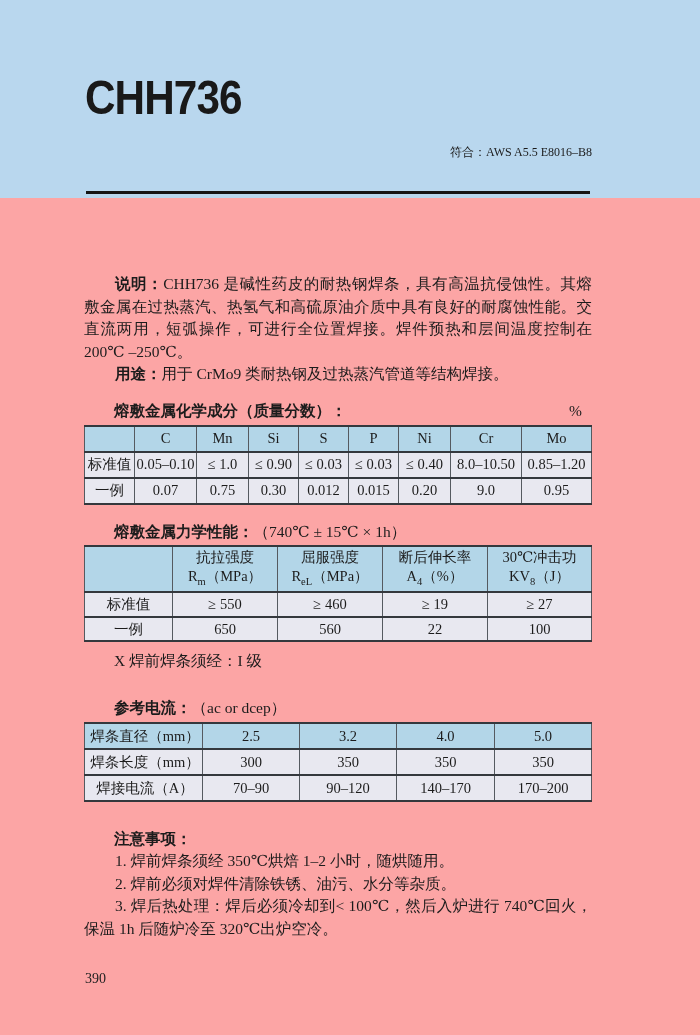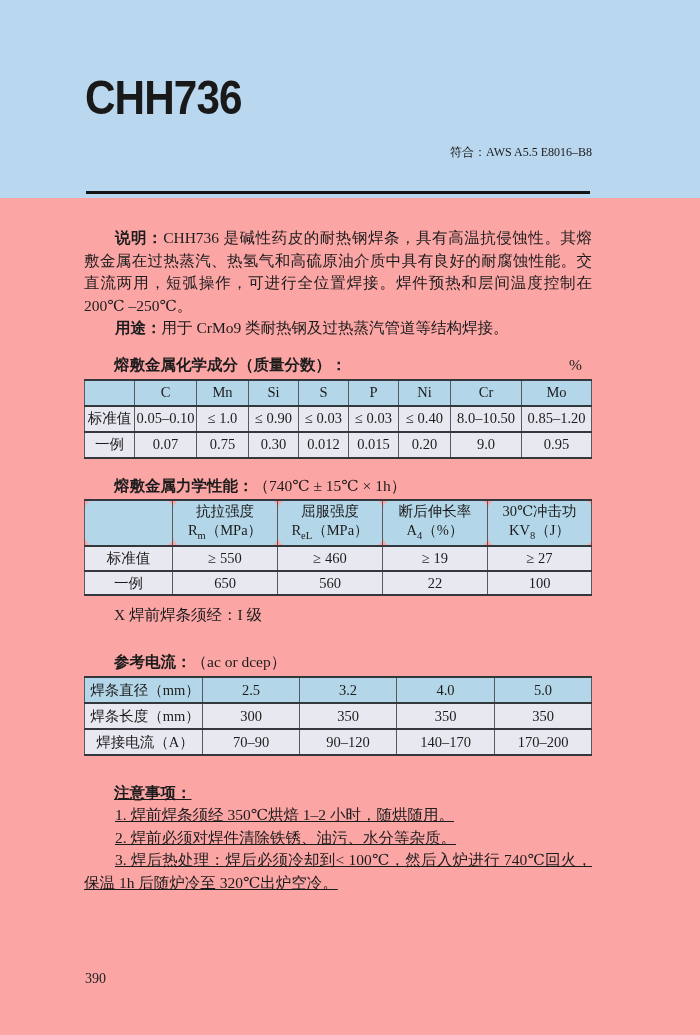--- a/index.html
+++ b/index.html
@@ -32,21 +32,21 @@
     background:#151515;
   }
   
   .content{
     position:absolute;left:84px;top:198px;width:508px;
     font-size:15.5px;line-height:22.5px;
   }
   .para{
     margin:0;text-align:justify;text-indent:2em;
   }
-  .p1{margin-top:29px;}
+  .p1{margin-top:75px;}
   .sec-head{
     position:relative;margin:0;padding-left:30px;
     font-size:15.5px;line-height:21px;white-space:nowrap;
   }
   .sec-head b{font-weight:700;}
   .sec-head .note{font-weight:400;}
   .sec1{margin-top:14px;}
   .unit{position:absolute;right:10px;top:0;font-weight:400;}
   
   table{
@@ -57,31 +57,31 @@
   th,td{
     border-left:1px solid #555a60;border-right:1px solid #555a60;
     border-top:2px solid #34383d;border-bottom:2px solid #34383d;
     padding:0 1px;font-weight:400;overflow:hidden;white-space:nowrap;
   }
   .hdr{background:#b3d6e8;}
   .cell{background:#e8e8f0;}
   .chem{margin-top:4px;}
   .chem th,.chem td{height:24px;}
   .mech{margin-top:3px;}
-  .mech .hrow th{height:38px;line-height:19px;padding:1px 2px;border-radius:9px;}
+  .mech .hrow th{height:38px;line-height:19px;padding:1px 2px;}
   .mech td{height:21px;}
   .mech sub{font-size:10.5px;}
   .curr{margin-top:4px;}
   .curr td,.curr th{height:24px;}
   .curr .lab{padding-left:4px;}
   .xray{margin-top:8px;padding-left:30px;}
   .sec2{margin-top:16px;}
   .sec3{margin-top:24px;}
   
-  .notes{margin-top:26px;text-decoration:underline;}
+  .notes{margin-top:26px;}
   .notes-title{padding-left:30px;font-weight:700;}
   .note-item{margin:0;text-align:justify;text-indent:2em;}
   
   .page-number{
     position:absolute;left:85px;top:971px;font-size:14px;color:#222;
   }
 </style>
 </head>
 <body>
 

